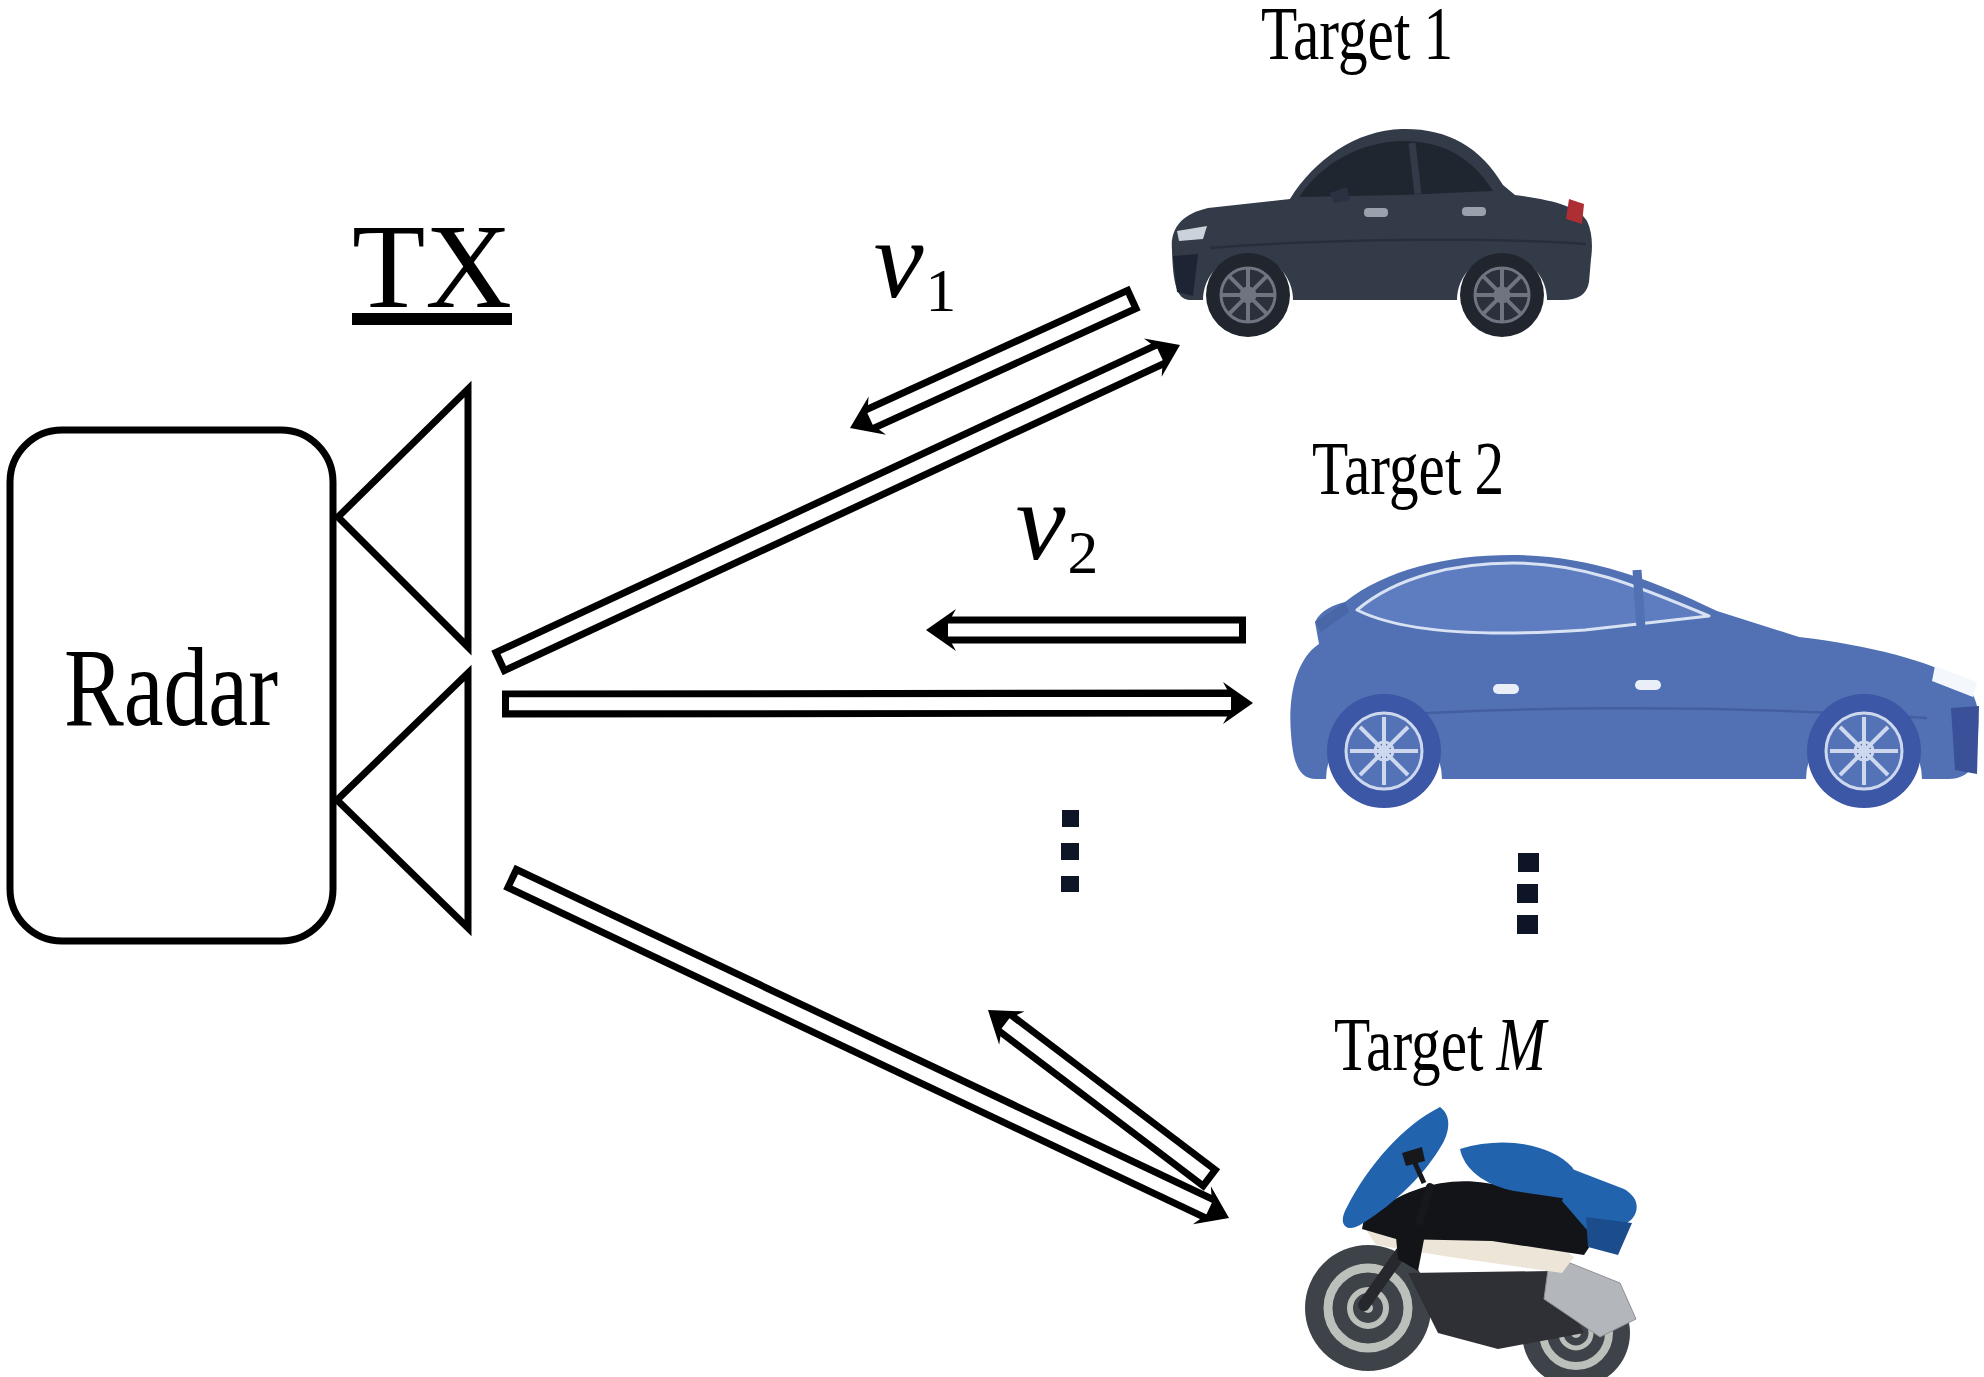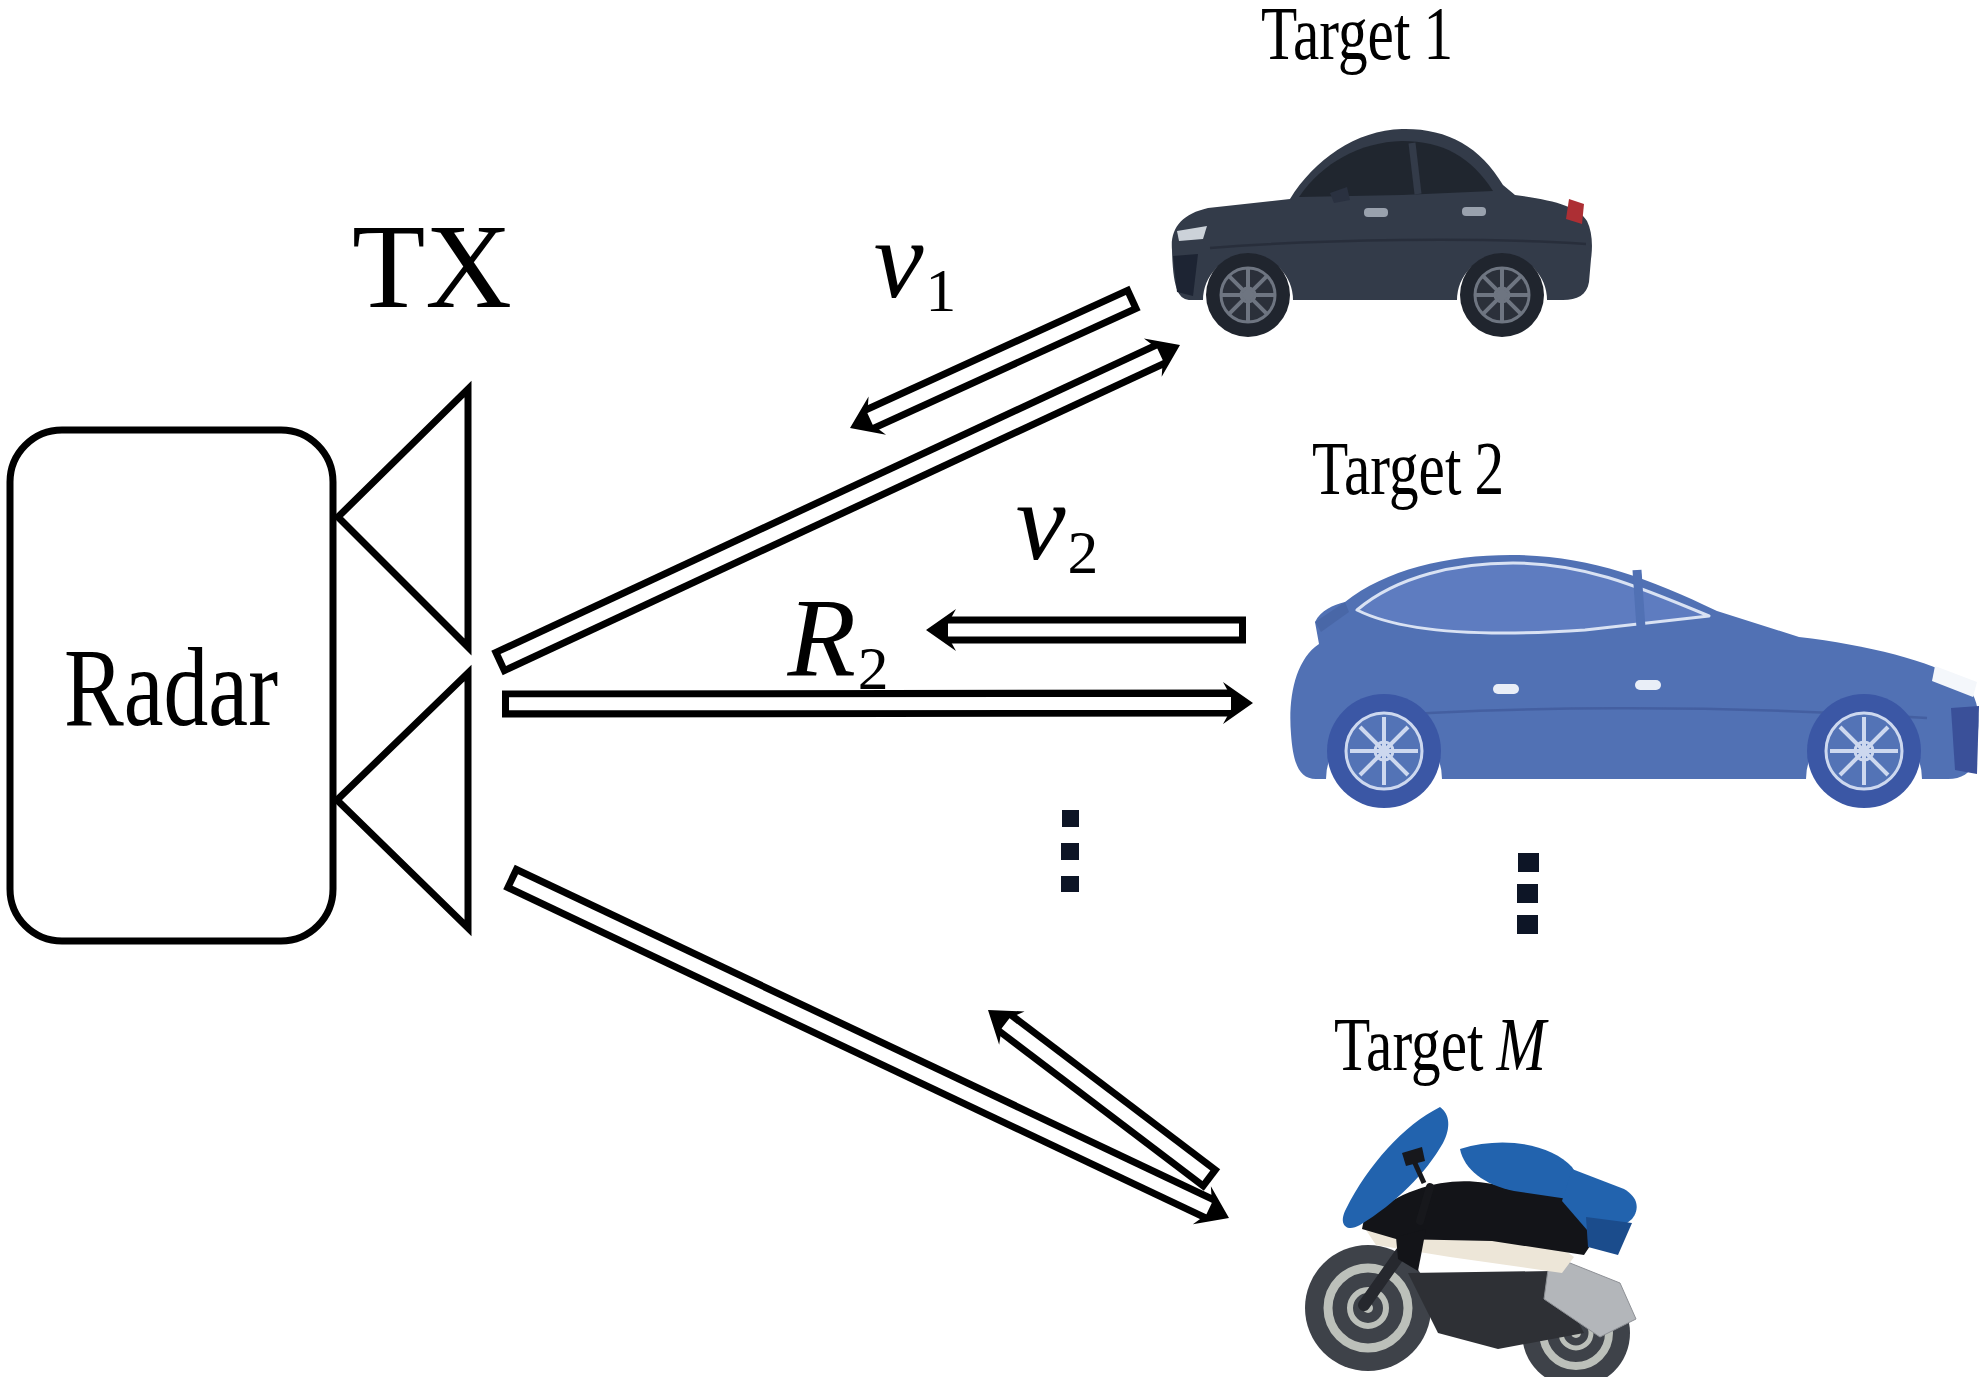--- a/index.html
+++ b/index.html
@@ -2,21 +2,21 @@
 <html><head>
 <meta charset="utf-8">
 <style>
   html,body{margin:0;padding:0;background:#fff;}
   .canvas{
     position:relative;width:1984px;height:1377px;background:#ffffff;overflow:hidden;
     font-family:"Liberation Serif", "DejaVu Serif", serif;color:#000;
   }
   .layer{position:absolute;left:0;top:0;}
   .lbl{position:absolute;transform:translate(-50%,-50%);white-space:nowrap;line-height:1;color:#000;}
-  .biglabel{font-size:120px;}
+  .biglabel{font-size:120px;text-decoration:underline;}
   .radarlabel{font-size:112px;transform:translate(-50%,-50%) scaleX(0.80);}
   .tlabel{font-size:76px;transform:translate(-50%,-50%) scaleX(0.78);}
   .tlabel .idx{margin-left:0.22em;}
   .it{font-style:italic;}
   .math{font-size:112px;font-style:italic;text-align:right;}
   .math .sub{font-size:0.55em;font-style:normal;vertical-align:-0.22em;margin-left:0.03em;}
   .math .sub.it{font-style:italic;}
   svg{display:block;}
 </style>
 </head>
@@ -219,19 +219,16 @@
 
   <div class="lbl math" style="left:915px;top:262px">
     <span>v</span><span class="sub">1</span>
   </div>
 
 
   <div class="lbl math" style="left:1057px;top:524px">
     <span>v</span><span class="sub">2</span>
   </div>
 
-  <div class="lbl math" style="left:838px;top:640px">
-    <span>R</span><span class="sub">2</span>
-  </div>
 
 
 
 </div>
 
 </body></html>

